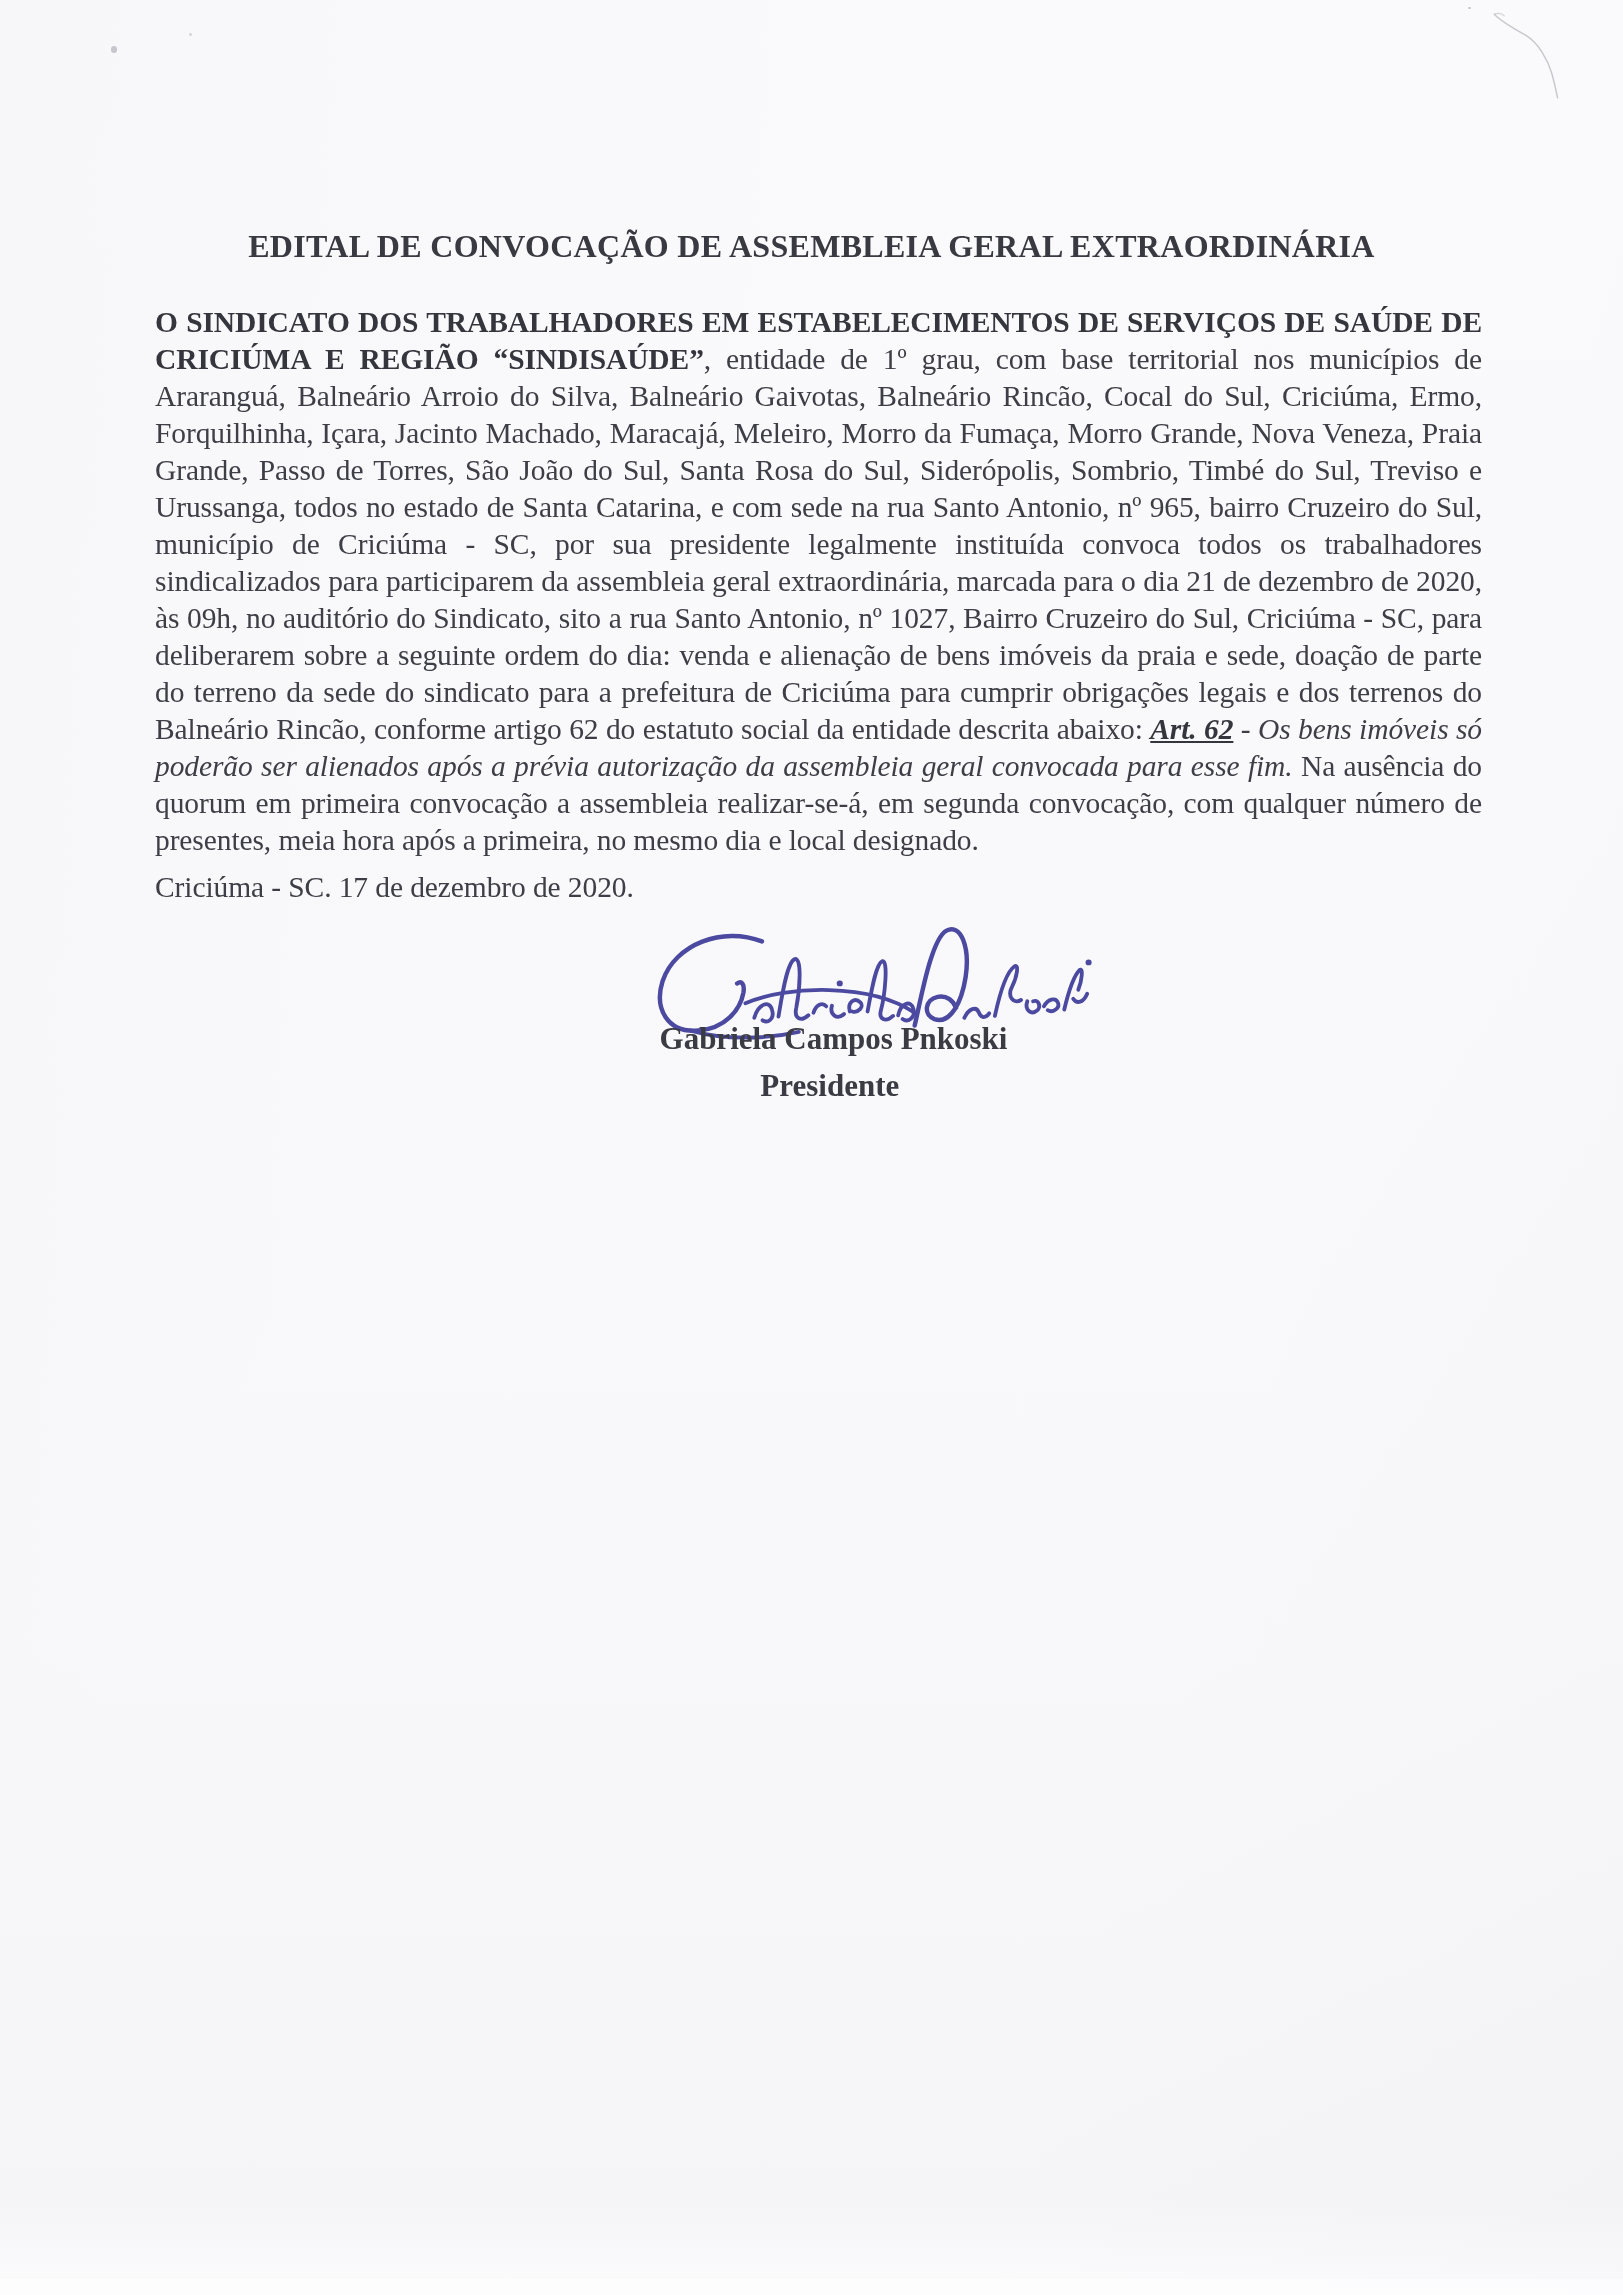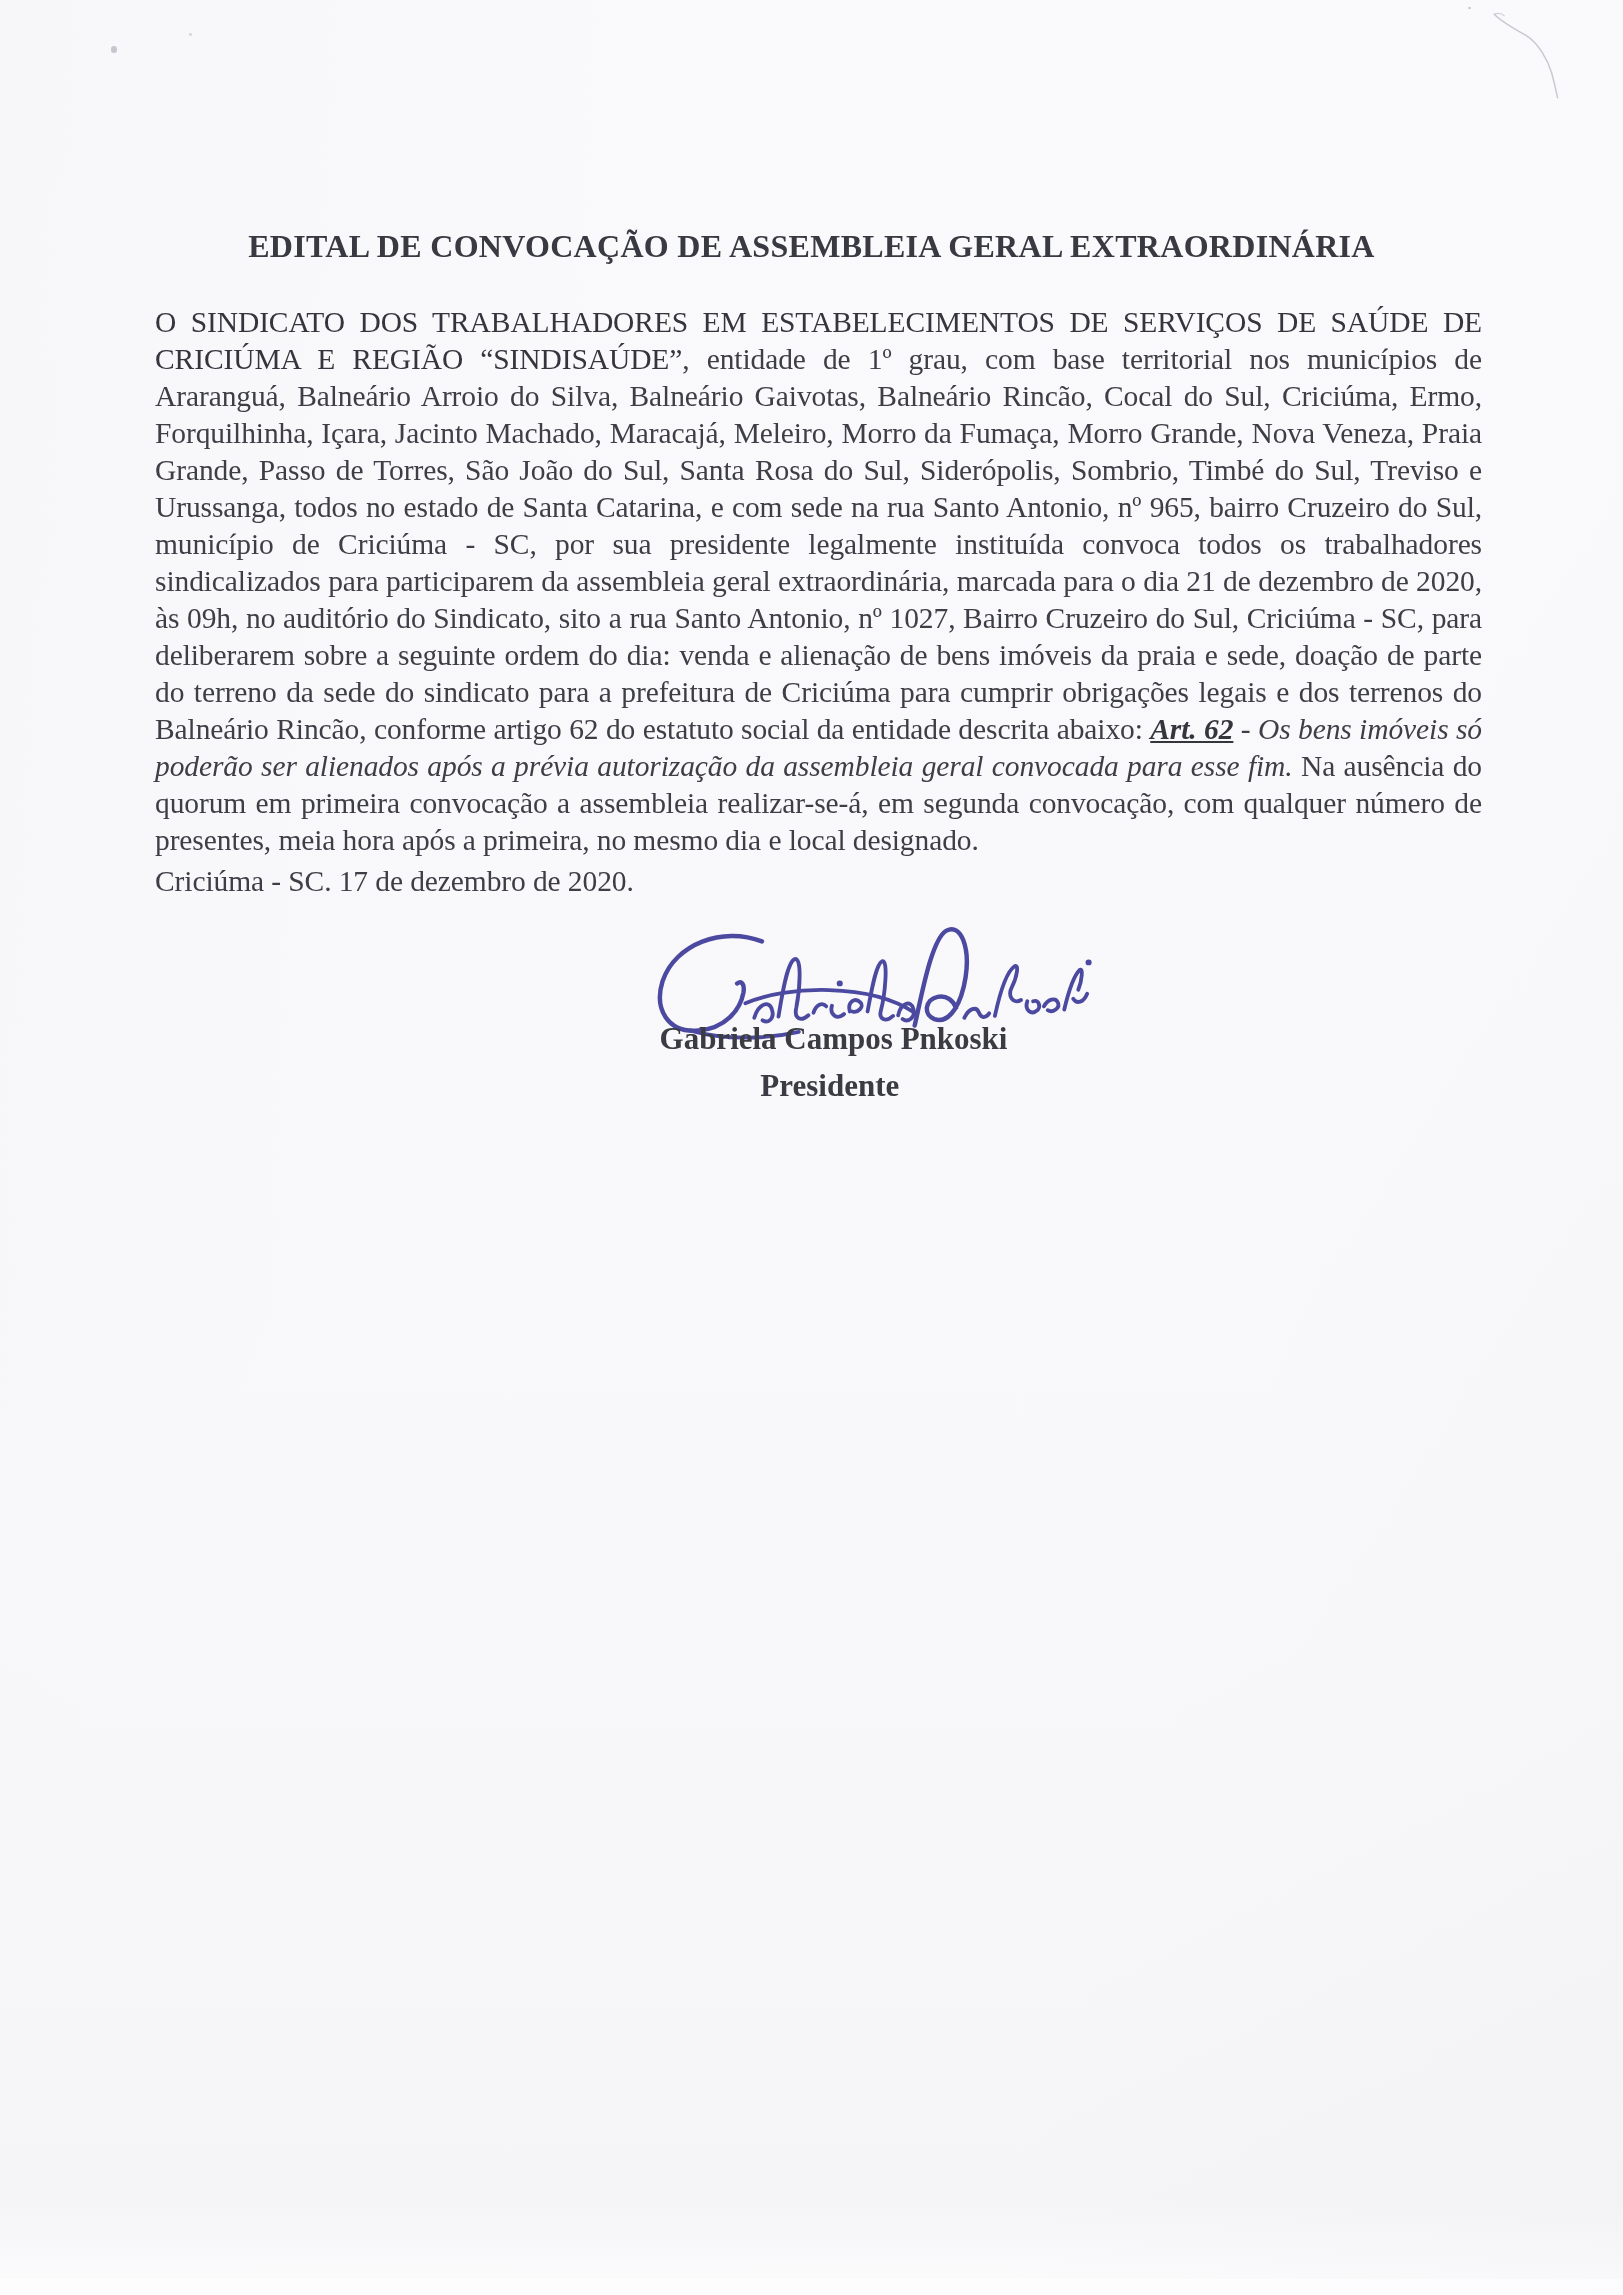--- a/index.html
+++ b/index.html
@@ -24,24 +24,24 @@
     color:#393941;
   }
   .doc-body{
     position:absolute;top:304px;left:155px;width:1327px;
     font-size:29.5px;line-height:37px;
     letter-spacing:-0.1px;
     text-align:justify;
     hyphens:none;
     color:#3e3e46;
   }
-  .lead-bold{font-weight:normal;color:#35353d;}
+  .lead-bold{font-weight:bold;color:#35353d;}
   .art-ref{font-weight:bold;font-style:italic;color:#35353d;text-decoration:underline;}
   .art-quote{font-style:italic;}
-  .dateline{text-align:left;margin-top:4px;}
+  .dateline{text-align:left;margin-top:10px;}
   .sign-wrap{
     position:absolute;top:919px;left:0;right:0;
     text-align:center;
   }
   .sig-svg{
     display:block;margin:0 auto;
     transform:translateX(51px);
   }
   .sig-name{
     margin-top:-34px;

